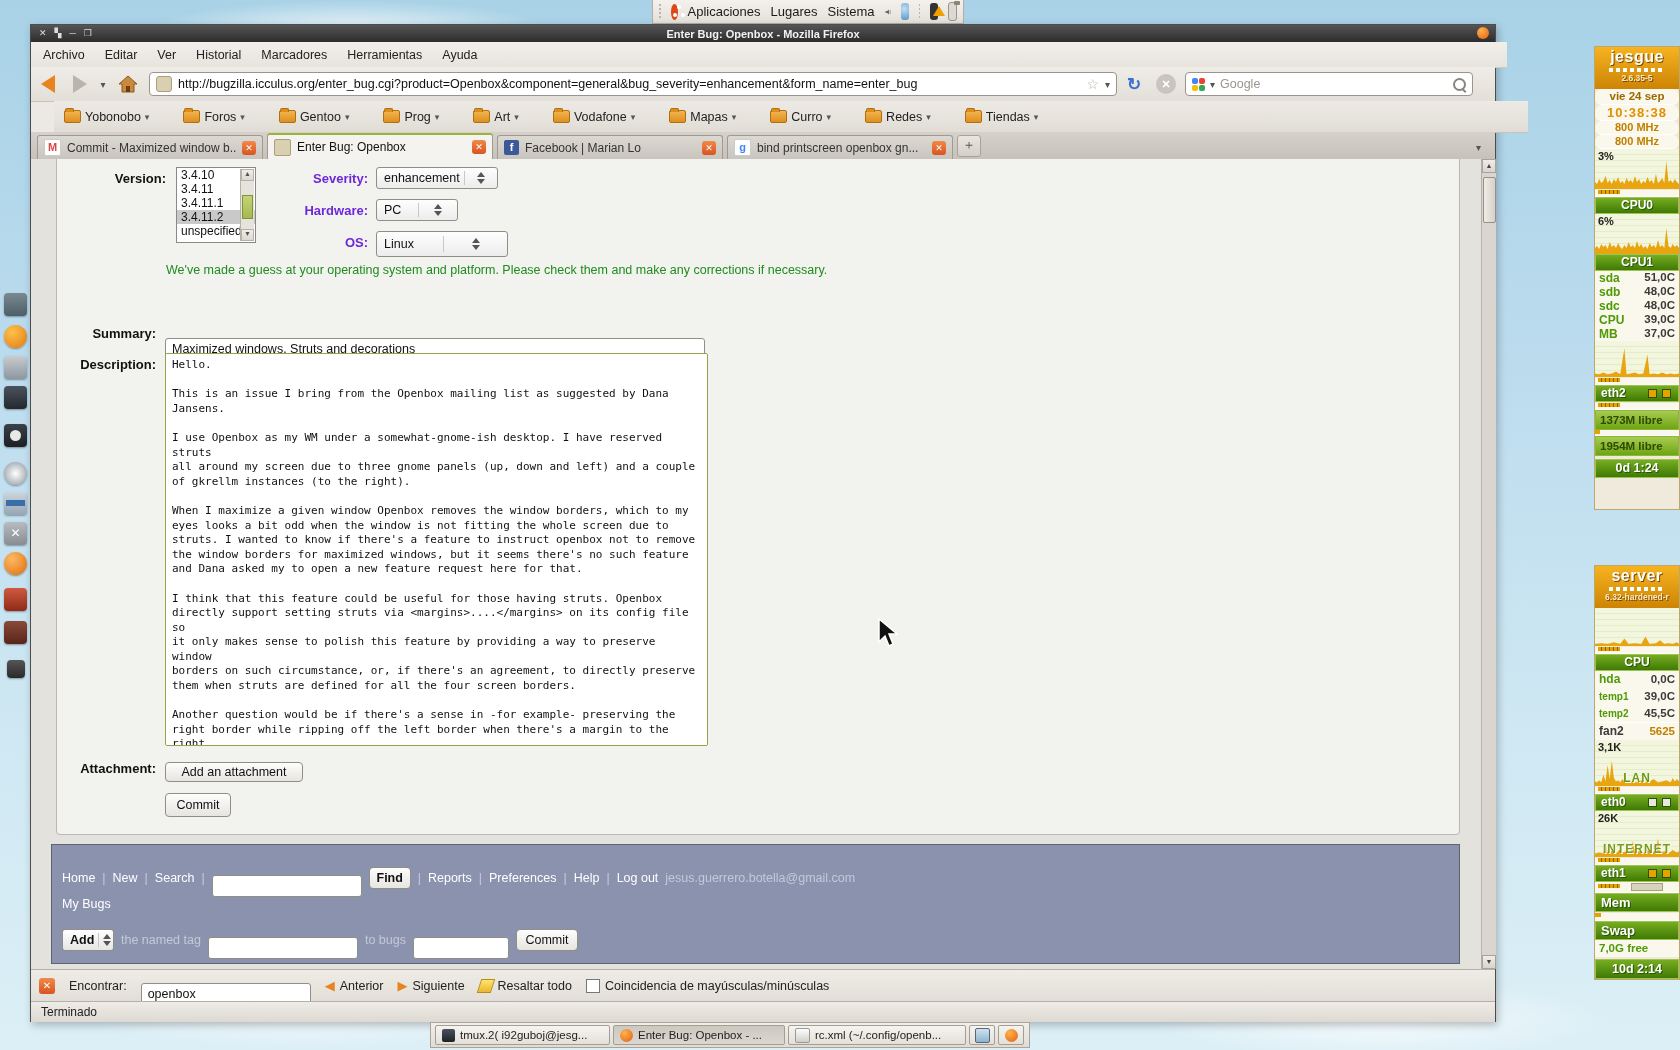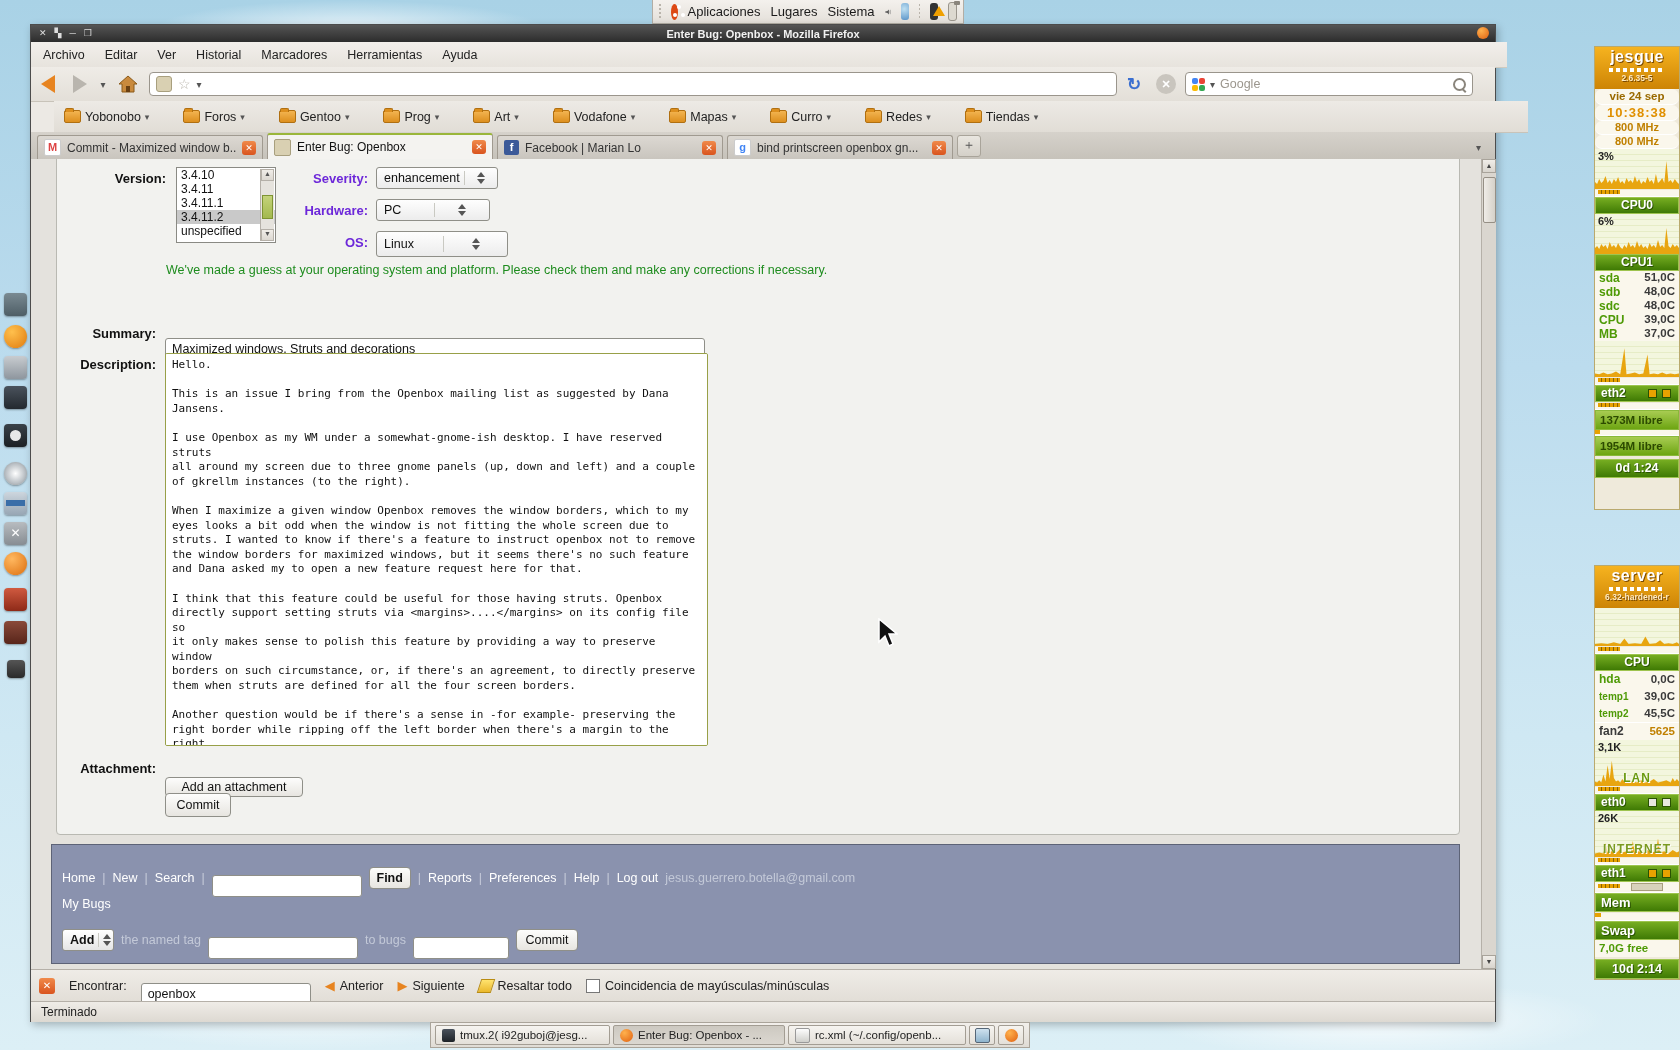--- a/index.html
+++ b/index.html
@@ -213,20 +213,21 @@
         </div>
       <div class="navbtn chev" style="width:16px;">▾</div>
       <div class="navbtn" style="width:34px;">
         <svg width="20" height="18" viewBox="0 0 20 18">
             <polygon points="10,1 19,9 16,9 16,17 4,17 4,9 1,9" fill="#c98a3d" stroke="#8a5a1a"></polygon>
             <rect x="8" y="11" width="4" height="6" fill="#6a4012"></rect>
           </svg>
       </div>
       <div class="urlbar" style="width:968px;margin-left:4px;">
         <span class="favicon-bz"></span>
+        <span class="urltext">http://bugzilla.icculus.org/enter_bug.cgi?product=Openbox&amp;component=general&amp;bug_severity=enhancement&amp;form_name=enter_bug</span>
         <span class="star">☆</span>
         <span class="chev">▾</span>
       </div>
       <div class="navbtn" style="width:34px;">
           <span class="reload">↻</span>
         </div>
       <div class="navbtn" style="width:30px;">
           <div class="stopbtn">✕</div>
         </div>
       <div class="searchbox" style="width:288px;margin-left:4px;">
@@ -317,21 +318,21 @@
         <span class="tclose">✕</span>
       </div>
       <div class="plus">＋</div>
       <div class="chev" style="position:absolute;right:14px;bottom:6px;">▾</div>
     </div>
 
     <div class="abs" id="content">
       <div class="abs" id="formbox"></div>
 
       <div class="abs flabel" style="left:0;top:12px;width:135px;">Version:</div>
-      <div class="abs listbox" style="left:145px;top:8px;width:100px;height:76px;">
+      <div class="abs listbox" style="left:145px;top:8px;width:80px;height:76px;">
         <div class="li">3.4.10</div>
         <div class="li">3.4.11</div>
         <div class="li">3.4.11.1</div>
         <div class="li sel">3.4.11.2</div>
         <div class="li">unspecified</div>
         <div class="lb-scroll">
           <div class="ar" style="top:0;">▲</div>
           <div class="thumb"></div>
           <div class="ar" style="bottom:0;">▼</div>
         </div>
@@ -339,21 +340,21 @@
 
       <div class="abs flabel blue" style="left:200px;top:12px;width:137px;">Severity:</div>
       <div class="abs select" style="left:345px;top:8px;width:122px;height:22px;">
         <span>enhancement</span>
           <span class="spin">
             <i class="tri-u"></i>
             <i class="tri-d"></i>
           </span>
       </div>
       <div class="abs flabel blue" style="left:200px;top:44px;width:137px;">Hardware:</div>
-      <div class="abs select" style="left:345px;top:40px;width:114px;height:22px;">
+      <div class="abs select" style="left:345px;top:40px;width:82px;height:22px;">
         <span>PC</span>
           <span class="spin">
             <i class="tri-u"></i>
             <i class="tri-d"></i>
           </span>
       </div>
       <div class="abs flabel blue" style="left:200px;top:76px;width:137px;">OS:</div>
       <div class="abs select" style="left:345px;top:72px;width:132px;height:26px;">
         <span>Linux</span>
           <span class="spin">
@@ -391,21 +392,21 @@
 borders on such circumstance, or, if there's an agreement, to directly preserve
 them when struts are defined for all the four screen borders.
 
 Another question would be if there's a sense in -for example- preserving the
 right border while ripping off the left border when there's a margin to the right
 but no margin to the left side of the screen.
 
 Thanks for reading and for any response :)</textarea>
 
       <div class="abs flabel" style="left:0;top:602px;width:125px;">Attachment:</div>
-      <button class="abs gtkbtn" style="left:134px;top:618px;width:138px;height:20px;">Add an attachment</button>
+      <button class="abs gtkbtn" style="left:134px;top:603px;width:138px;height:20px;">Add an attachment</button>
 
       <button class="abs gtkbtn" style="left:134px;top:634px;width:66px;height:24px;">Commit</button>
 
       <div class="abs" id="bzfooter">
         <div class="row" style="top:14px;">
           <span class="wlink">Home</span>
             <span class="sep">|</span>
           <span class="wlink">New</span>
             <span class="sep">|</span>
           <span class="wlink">Search</span>

